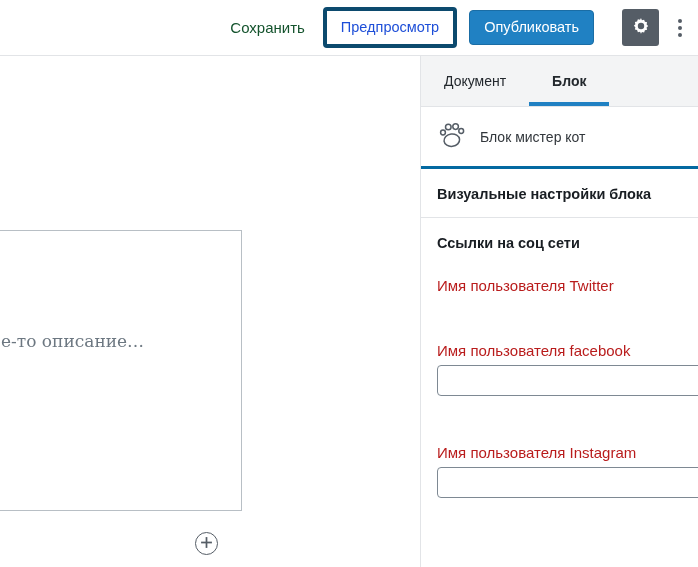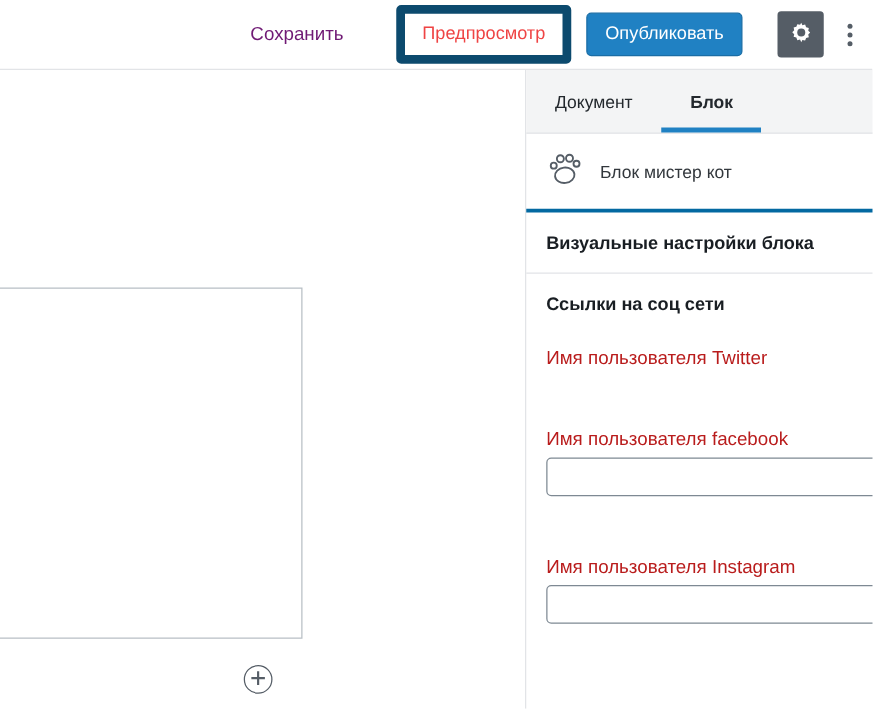--- a/index.html
+++ b/index.html
@@ -12,29 +12,29 @@
   }
 
   
   .topbar {
     position:absolute; left:0; top:0; width:698px; height:56px;
     background:#fff; border-bottom:1px solid #e2e4e7;
     display:flex; align-items:center; justify-content:flex-end;
     padding-right:10px;
   }
   .save-link {
-    color:#701a75; font-size:15px; margin-right:42px; cursor:pointer;
+    color:#14532d; font-size:15px; margin-right:18px; cursor:pointer;
     background:none; border:none; font-family:inherit;
   }
   .btn {
     font-family:inherit; font-size:14.5px; border-radius:4px;
     padding:7px 14px; cursor:pointer; line-height:1.3;
   }
   .btn-secondary {
-    background:#fff; color:#ef4444; border:7px solid #0c4a6e;
+    background:#fff; color:#1d4ed8; border:4px solid #0c4a6e;
     margin-right:12px;
   }
   .btn-primary {
     background:#2081c3; color:#fff; border:1px solid #1a6da5;
     margin-right:28px;
   }
   .gear-btn {
     width:37px; height:37px; background:#555d66; border:none; border-radius:3px;
     color:#fff; display:flex; align-items:center; justify-content:center;
     cursor:pointer; margin-right:13px;
@@ -147,20 +147,21 @@
     <span style="display:flex;flex-direction:column;gap:3px;">
       <span class="dot"></span>
         <span class="dot"></span>
         <span class="dot"></span>
     </span>
   </button>
 </div>
 
 <div class="canvas">
   <div class="block-box"></div>
+  <div class="desc-text">е-то описание…</div>
   <button class="inserter">
     <span>
       <svg width="13" height="13" viewBox="0 0 12 12" stroke="#555d66" stroke-width="1.6">
         <line x1="6" y1="1" x2="6" y2="11"></line>
           <line x1="1" y1="6" x2="11" y2="6"></line>
       </svg>
     </span>
   </button>
 </div>
 

